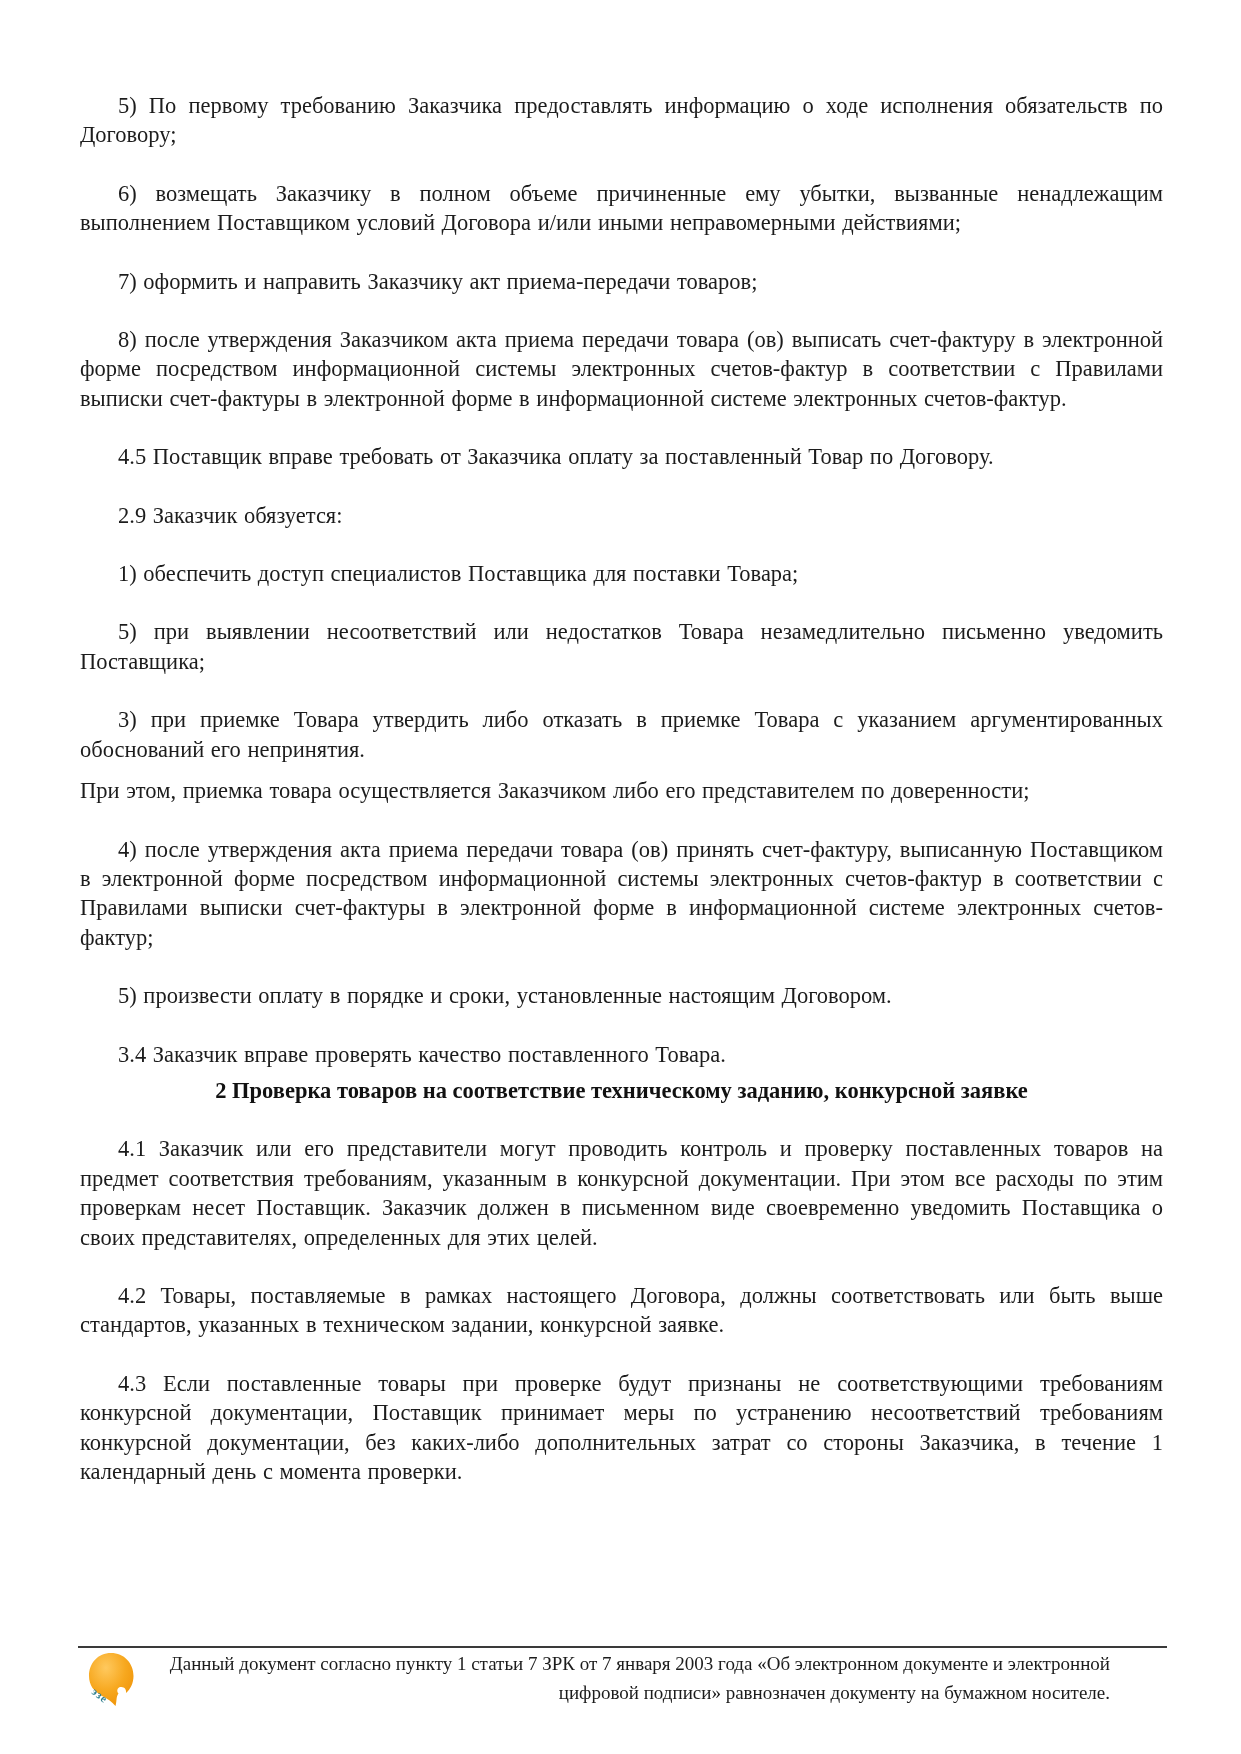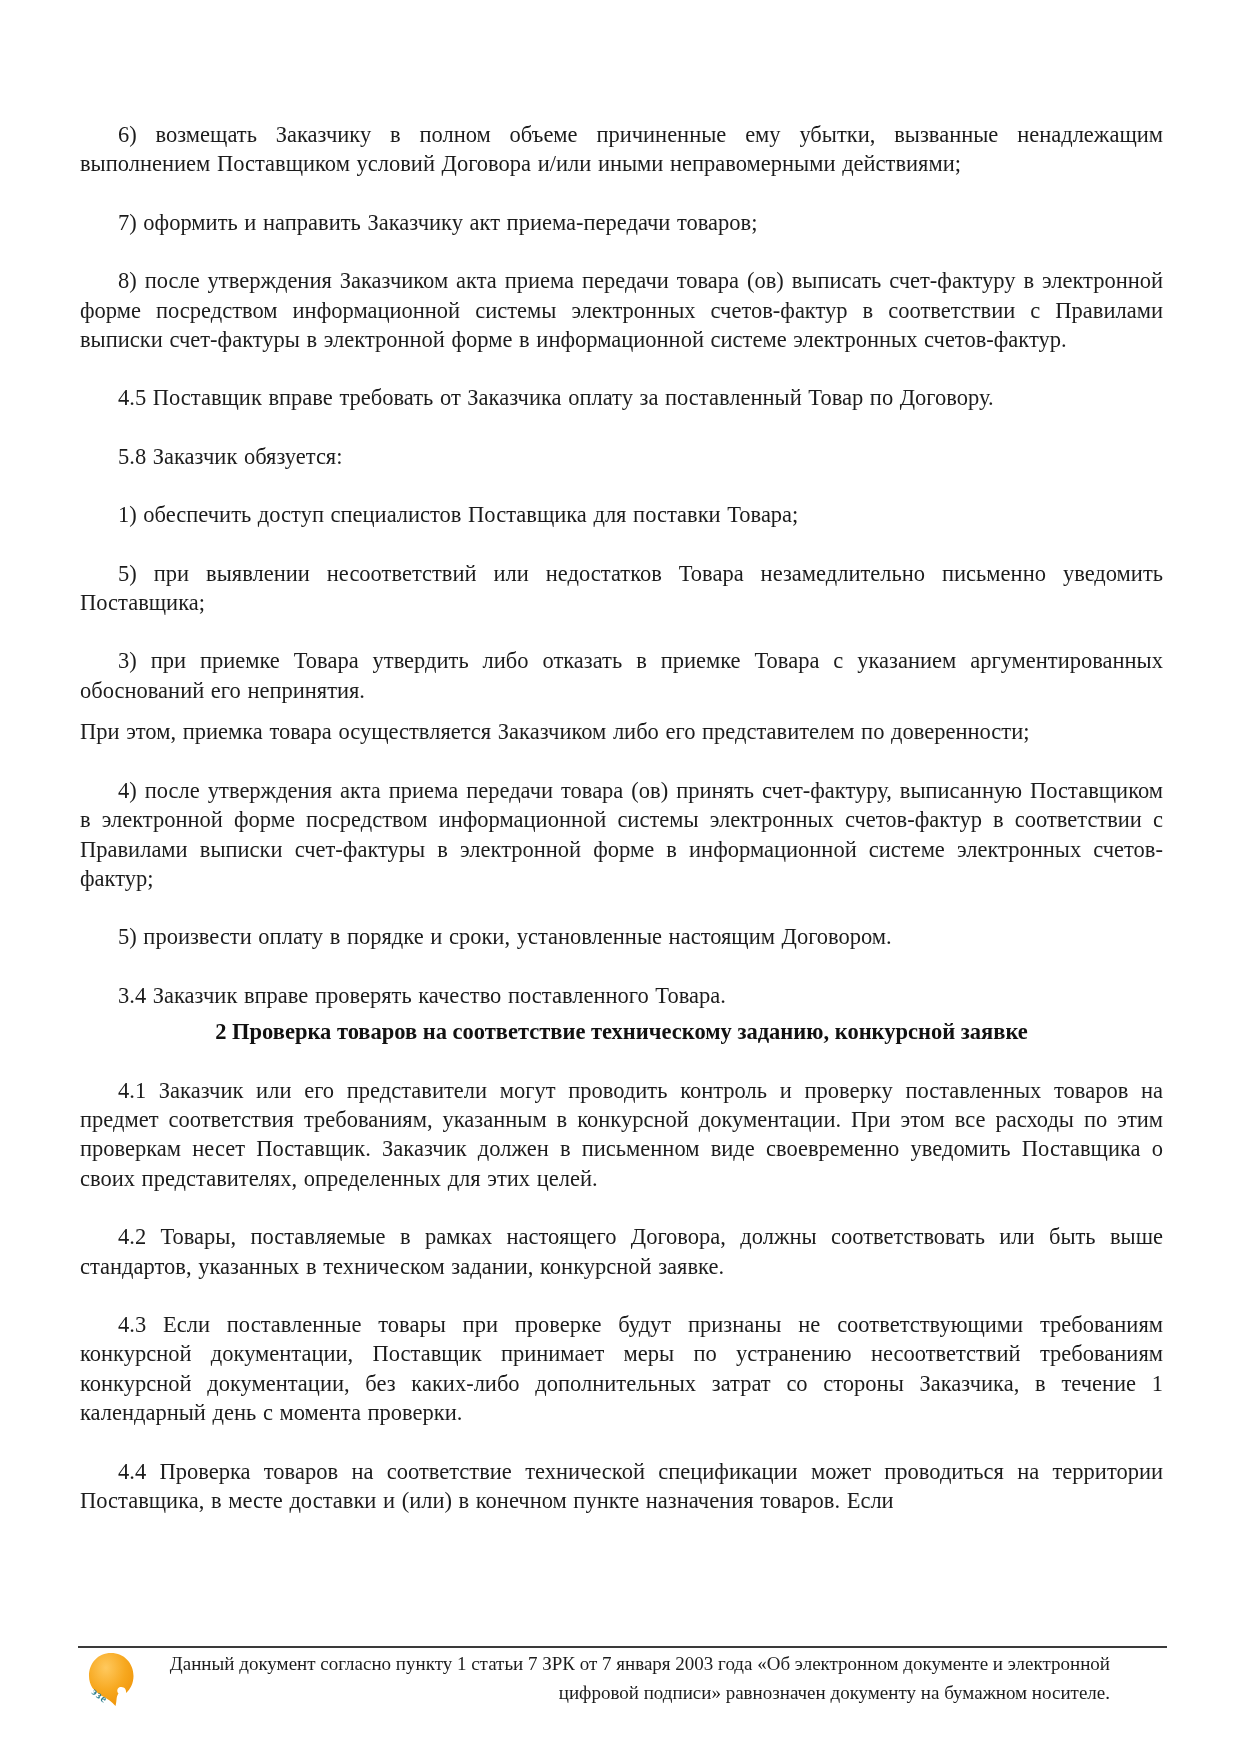--- a/index.html
+++ b/index.html
@@ -74,37 +74,37 @@
     font-size: 19px;
     line-height: 28.5px;
     color: #1c1c1c;
     text-align: right;
   }
 </style>
 </head>
 <body>
 
 <div class="page-text">
+  <p class="para first">5) По первому требованию Заказчика предоставлять информацию о ходе исполнения обязательств по Договору;</p>
   <p class="para">6) возмещать Заказчику в полном объеме причиненные ему убытки, вызванные ненадлежащим выполнением Поставщиком условий Договора и/или иными неправомерными действиями;</p>
   <p class="para">7) оформить и направить Заказчику акт приема-передачи товаров;</p>
   <p class="para">8) после утверждения Заказчиком акта приема передачи товара (ов) выписать счет-фактуру в электронной форме посредством информационной системы электронных счетов-фактур в соответствии с Правилами выписки счет-фактуры в электронной форме в информационной системе электронных счетов-фактур.</p>
   <p class="para">4.5 Поставщик вправе требовать от Заказчика оплату за поставленный Товар по Договору.</p>
-  <p class="para">5.8 Заказчик обязуется:</p>
+  <p class="para">2.9 Заказчик обязуется:</p>
   <p class="para">1) обеспечить доступ специалистов Поставщика для поставки Товара;</p>
   <p class="para">5) при выявлении несоответствий или недостатков Товара незамедлительно письменно уведомить Поставщика;</p>
   <p class="para">3) при приемке Товара утвердить либо отказать в приемке Товара с указанием аргументированных обоснований его непринятия.</p>
   <p class="para cont">При этом, приемка товара осуществляется Заказчиком либо его представителем по доверенности;</p>
   <p class="para">4) после утверждения акта приема передачи товара (ов) принять счет-фактуру, выписанную Поставщиком в электронной форме посредством информационной системы электронных счетов-фактур в соответствии с Правилами выписки счет-фактуры в электронной форме в информационной системе электронных счетов-фактур;</p>
   <p class="para">5) произвести оплату в порядке и сроки, установленные настоящим Договором.</p>
   <p class="para">3.4 Заказчик вправе проверять качество поставленного Товара.</p>
   <p class="heading">2 Проверка товаров на соответствие техническому заданию, конкурсной заявке</p>
   <p class="para">4.1 Заказчик или его представители могут проводить контроль и проверку поставленных товаров на предмет соответствия требованиям, указанным в конкурсной документации. При этом все расходы по этим проверкам несет Поставщик. Заказчик должен в письменном виде своевременно уведомить Поставщика о своих представителях, определенных для этих целей.</p>
   <p class="para">4.2 Товары, поставляемые в рамках настоящего Договора, должны соответствовать или быть выше стандартов, указанных в техническом задании, конкурсной заявке.</p>
   <p class="para">4.3 Если поставленные товары при проверке будут признаны не соответствующими требованиям конкурсной документации, Поставщик принимает меры по устранению несоответствий требованиям конкурсной документации, без каких-либо дополнительных затрат со стороны Заказчика, в течение 1 календарный день с момента проверки.</p>
-  <p class="para">4.4 Проверка товаров на соответствие технической спецификации может проводиться на территории Поставщика, в месте доставки и (или) в конечном пункте назначения товаров. Если</p>
 </div>
 
 <div class="bottom-rule"></div>
 
 <div class="footer">
   <div class="footer-stamp">
     <svg width="52" height="56" viewBox="0 0 52 56" xmlns="http://www.w3.org/2000/svg">
       <defs>
         <radialGradient id="stampGrad" cx="38%" cy="28%" r="80%">
           <stop offset="0%" stop-color="#FFC95E"></stop>

